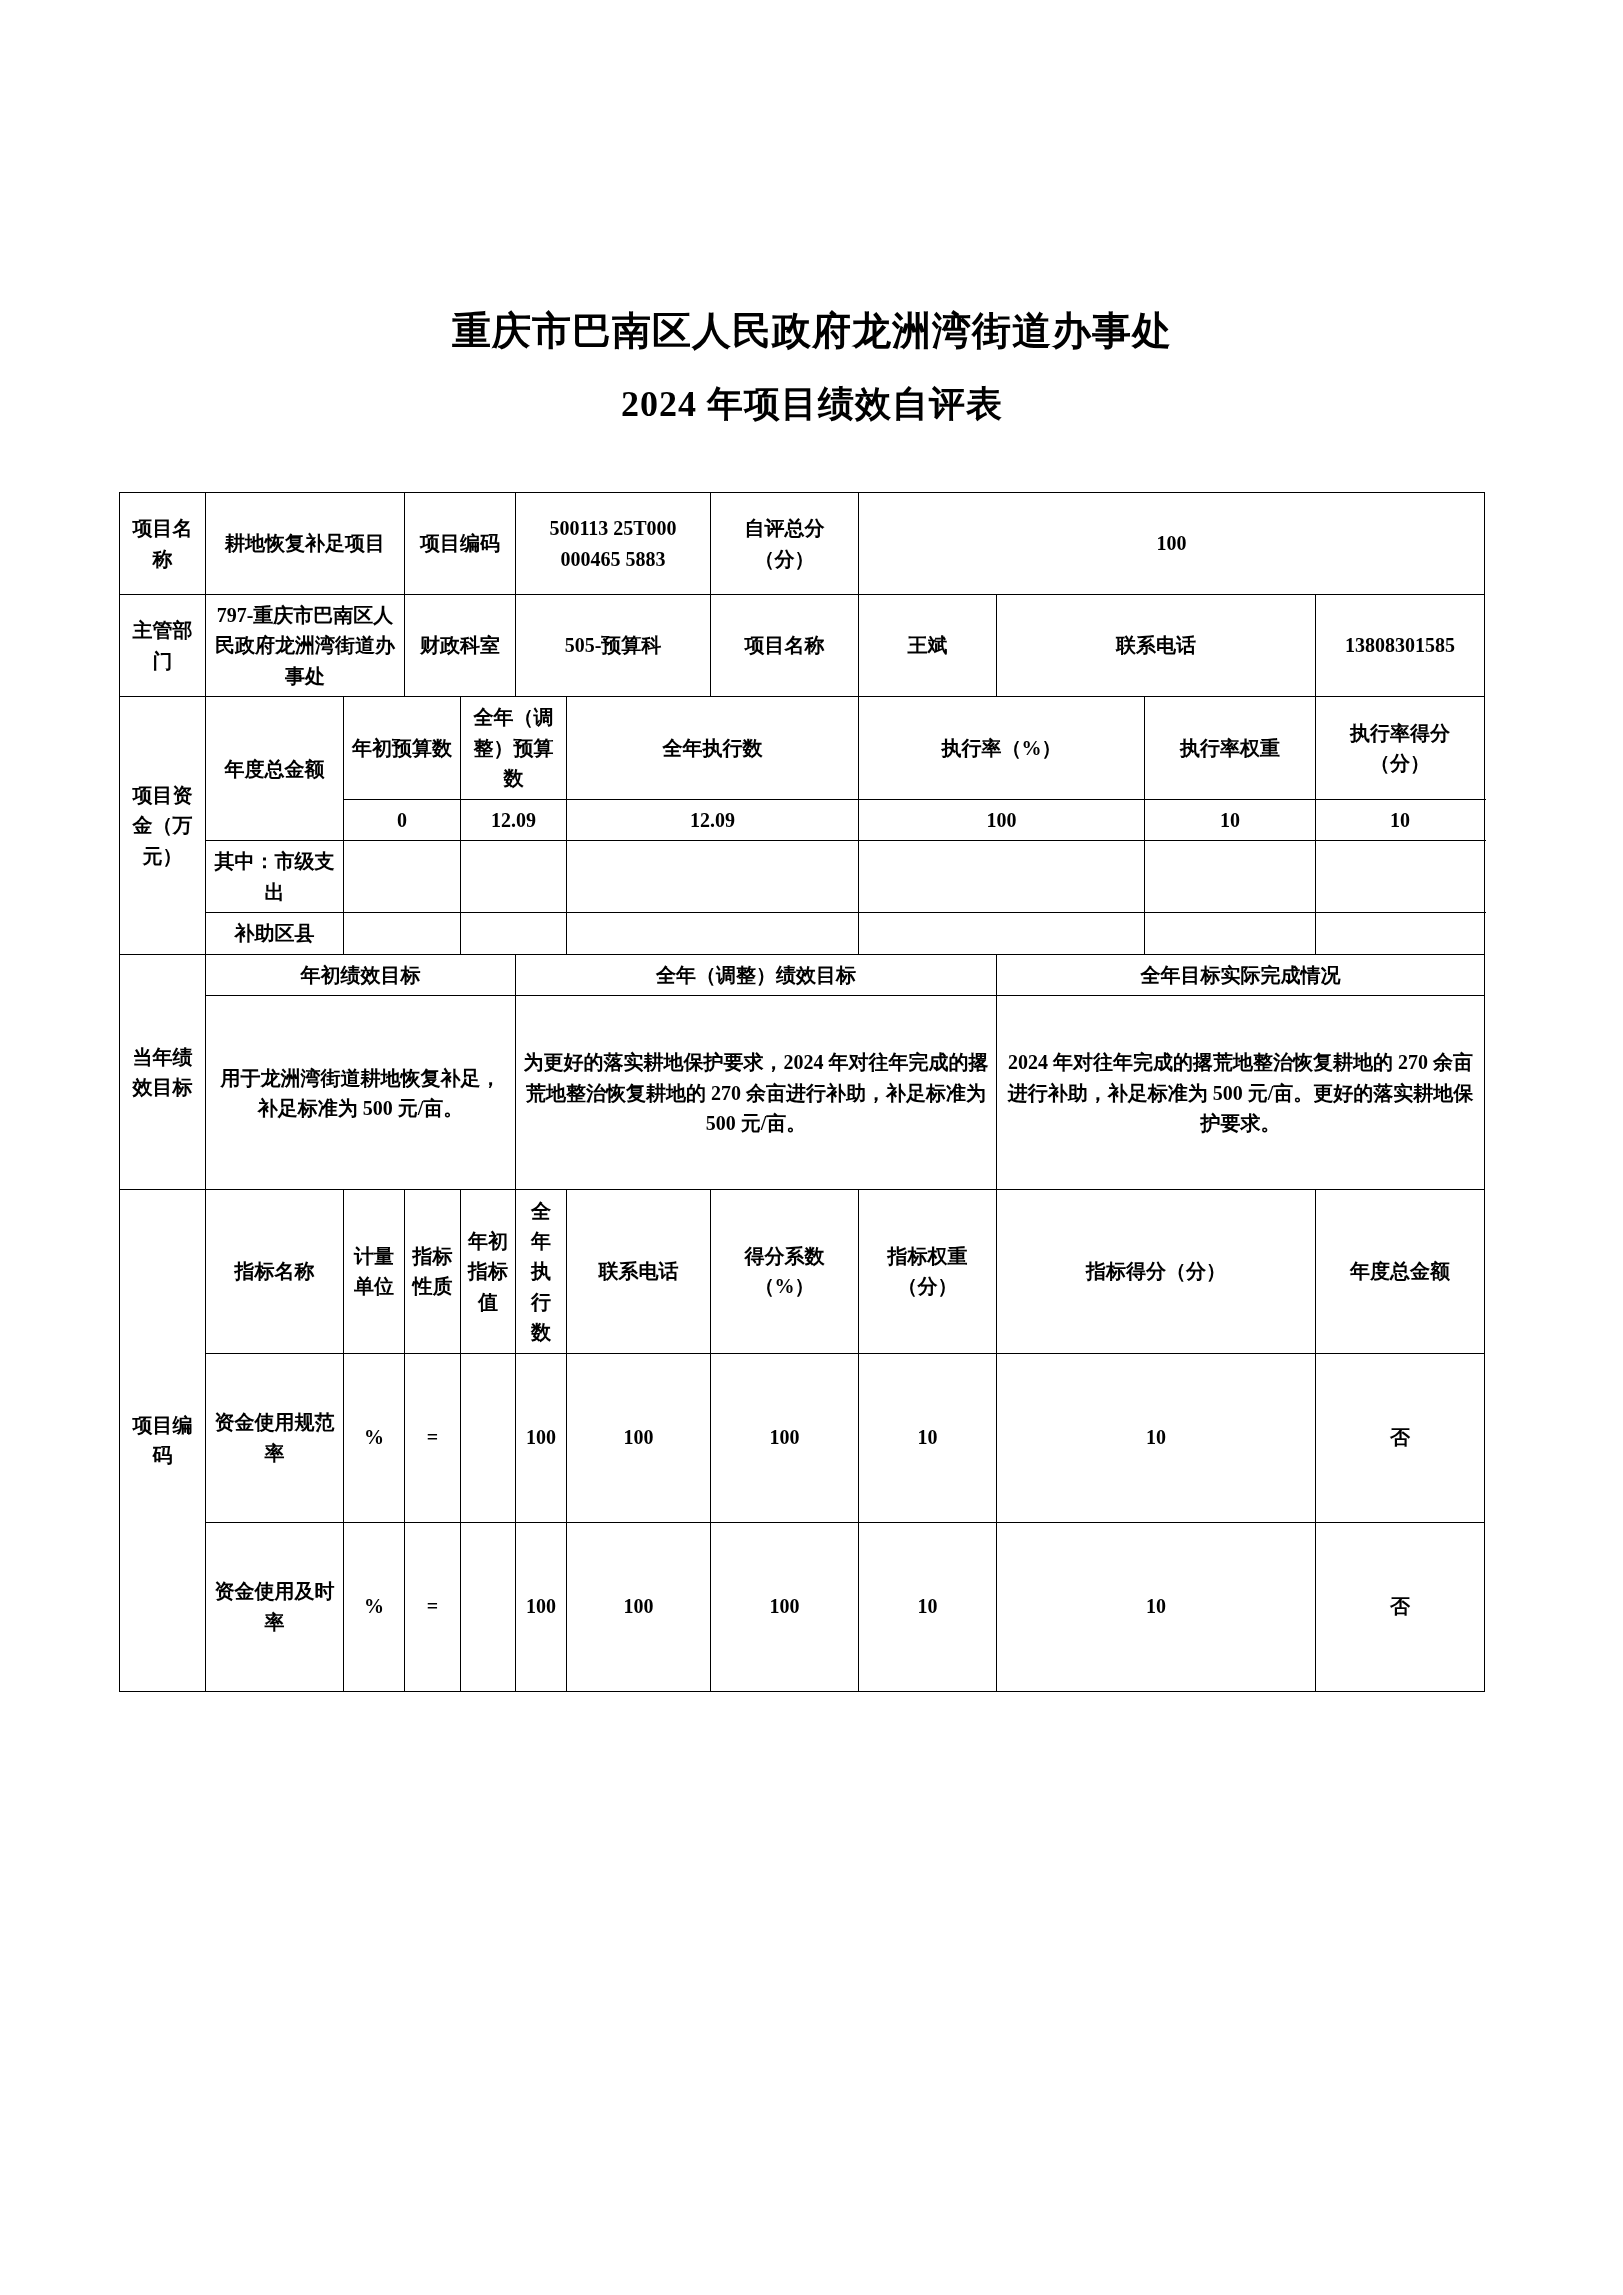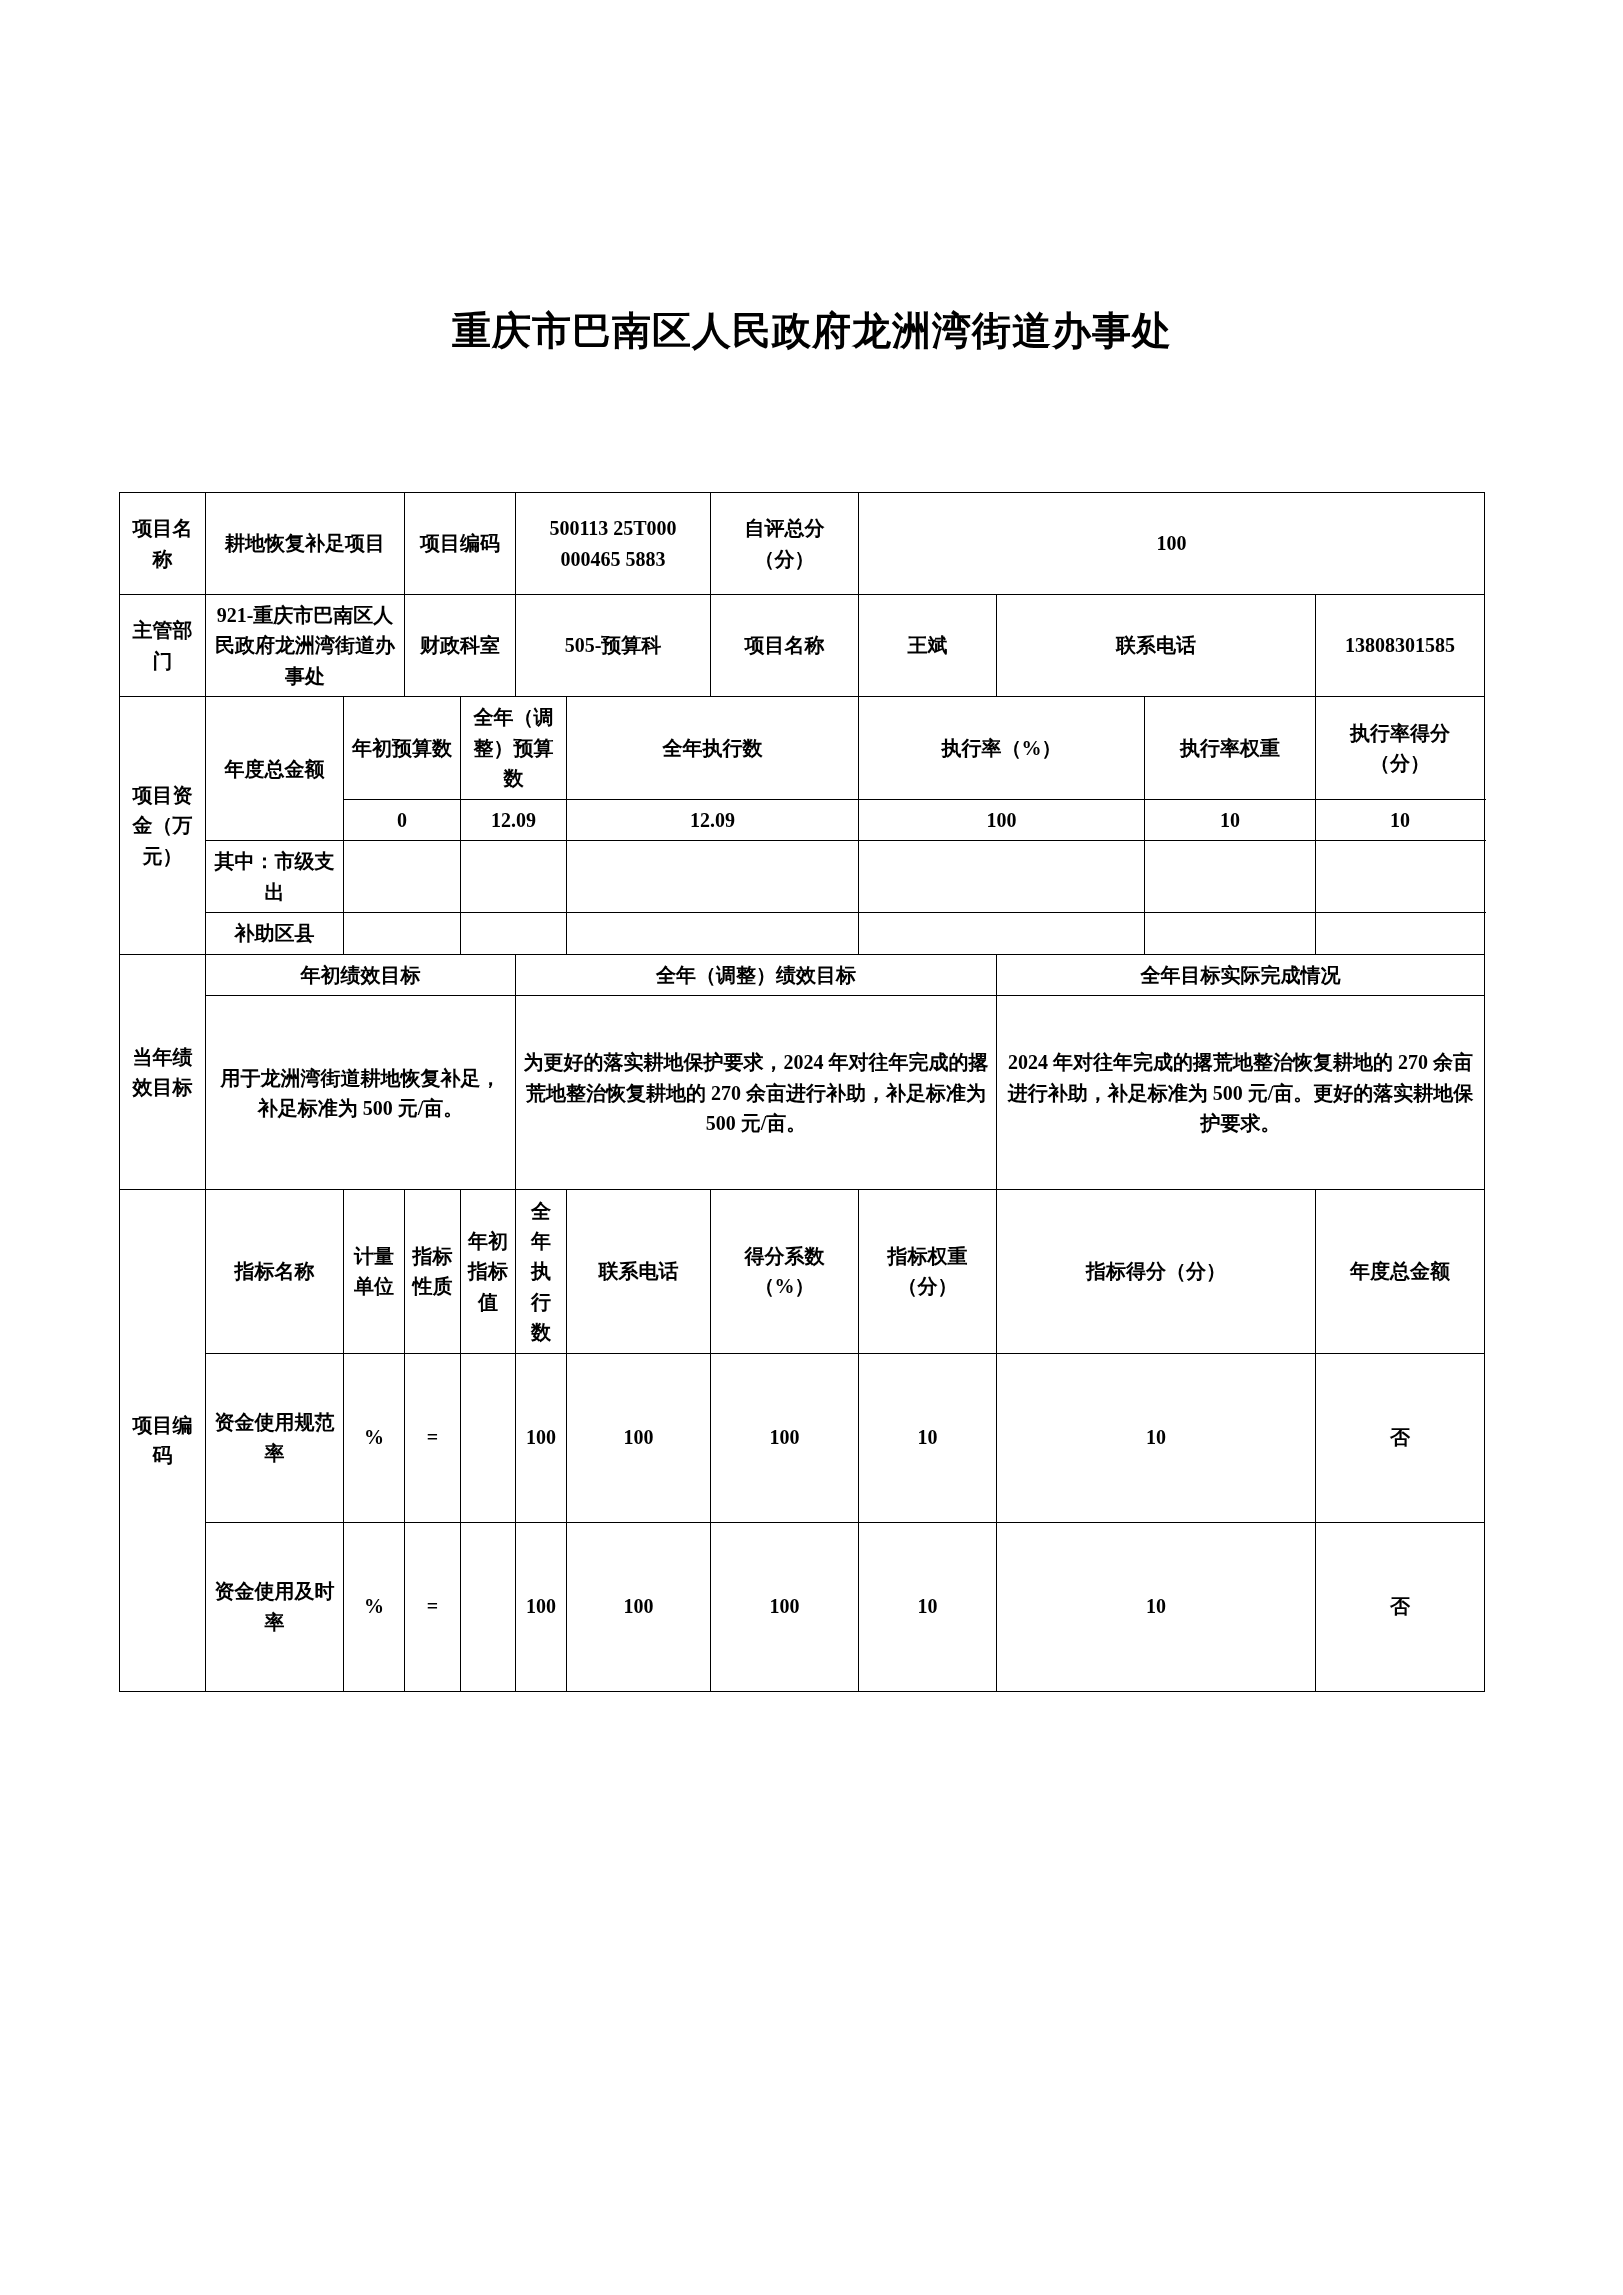--- a/index.html
+++ b/index.html
@@ -82,20 +82,21 @@
     height: 102px;
   }
 </style>
 </head>
 <body>
 
 <div class="page">
 
   <div class="title-block">
     <div class="doc-title">重庆市巴南区人民政府龙洲湾街道办事处</div>
+    <div class="doc-subtitle">2024 年项目绩效自评表</div>
   </div>
 
   <table class="form">
     <colgroup>
       <col style="width:86px">
       <col style="width:138px">
       <col style="width:61px">
       <col style="width:56px">
       <col style="width:55px">
       <col style="width:51px">
@@ -112,21 +113,21 @@
       <td class="lbl tall">项目名称</td>
       <td class="lbl" colspan="2">耕地恢复补足项目</td>
       <td class="lbl" colspan="2">项目编码</td>
       <td class="lbl" colspan="2">500113 25T000 000465 5883</td>
       <td class="lbl">自评总分（分）</td>
       <td class="tl" colspan="4">100</td>
     </tr>
 
     <tr>
       <td class="lbl tall">主管部门</td>
-      <td class="tl" colspan="2">921-重庆市巴南区人民政府龙洲湾街道办事处</td>
+      <td class="tl" colspan="2">797-重庆市巴南区人民政府龙洲湾街道办事处</td>
       <td class="lbl" colspan="2">财政科室</td>
       <td class="lbl" colspan="2">505-预算科</td>
       <td class="lbl">项目名称</td>
       <td class="lbl">王斌</td>
       <td class="lbl" colspan="2">联系电话</td>
       <td class="lbl">13808301585</td>
     </tr>
 
     <tr>
       <td class="lbl" rowspan="4">项目资金（万元）</td>

